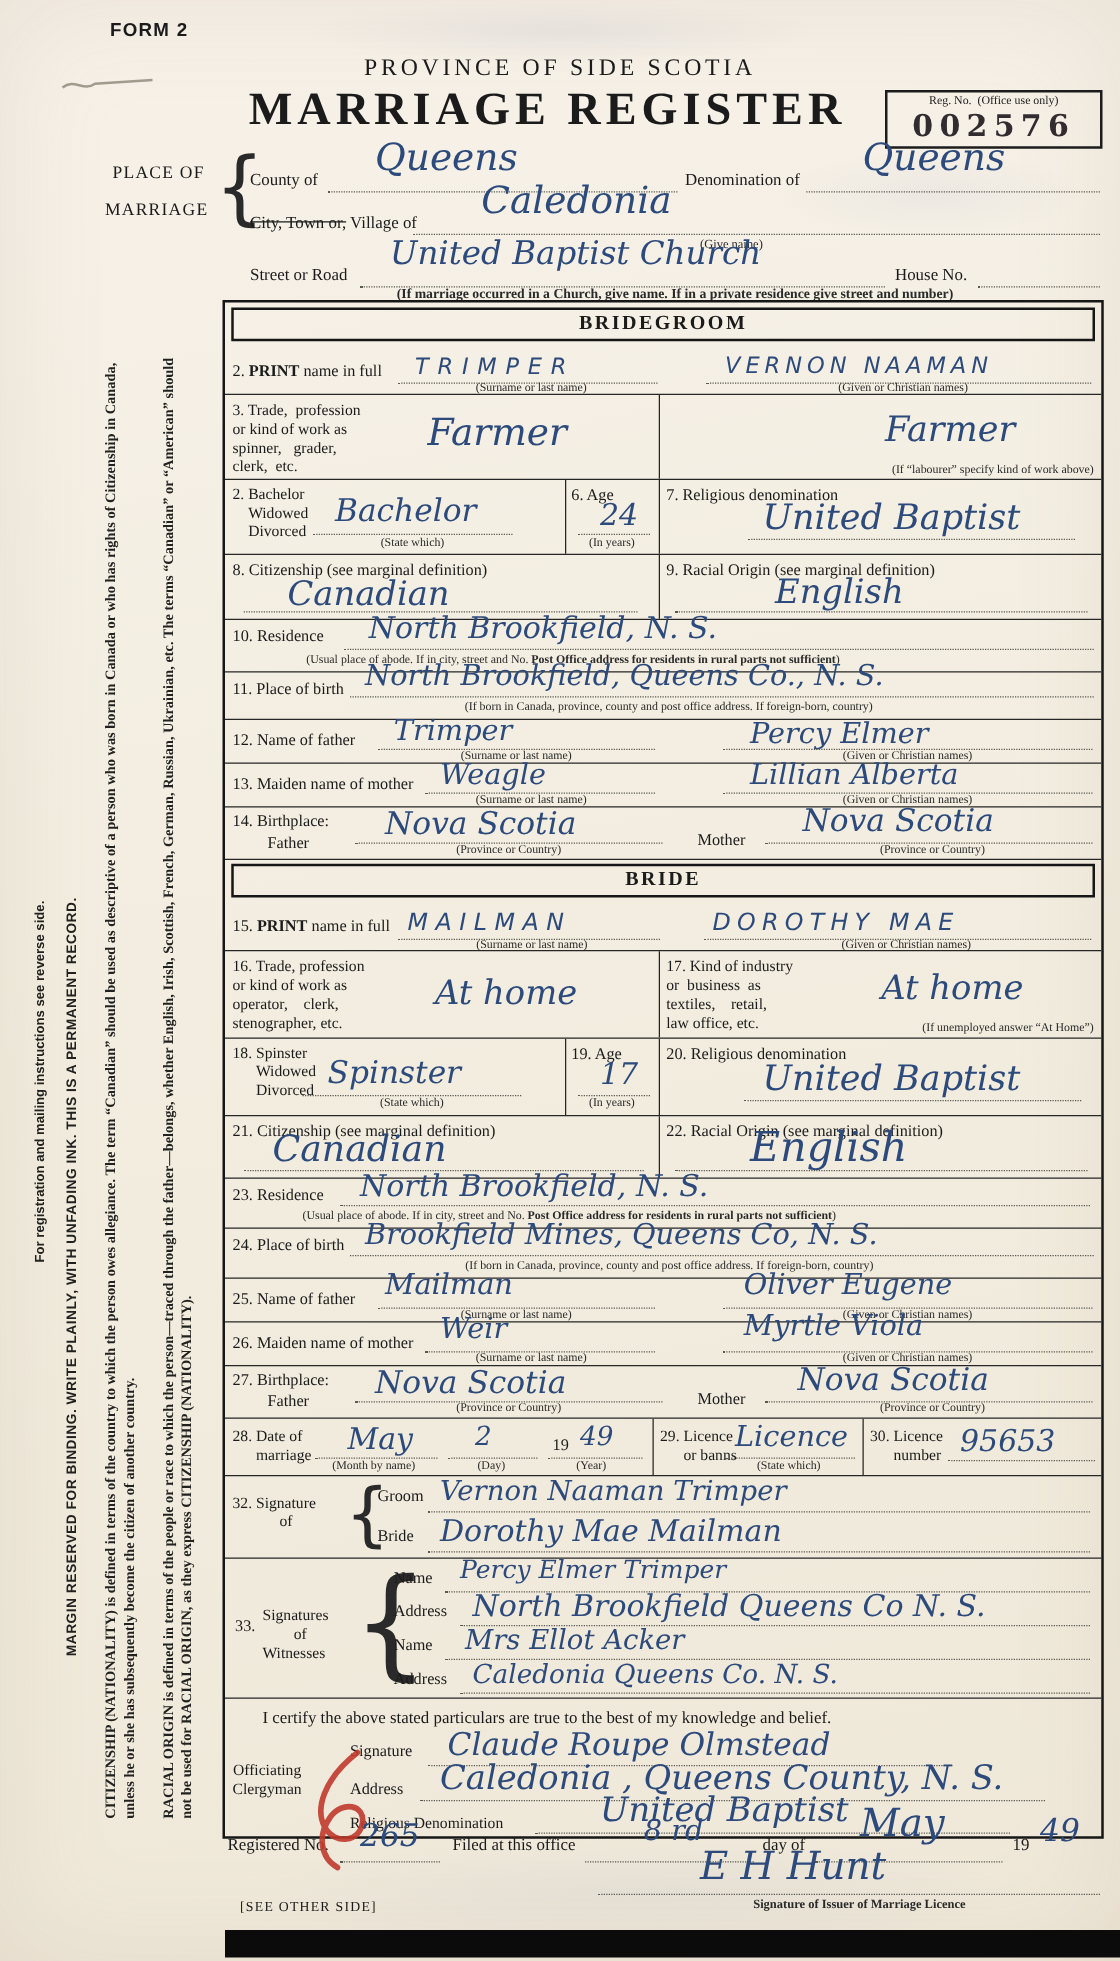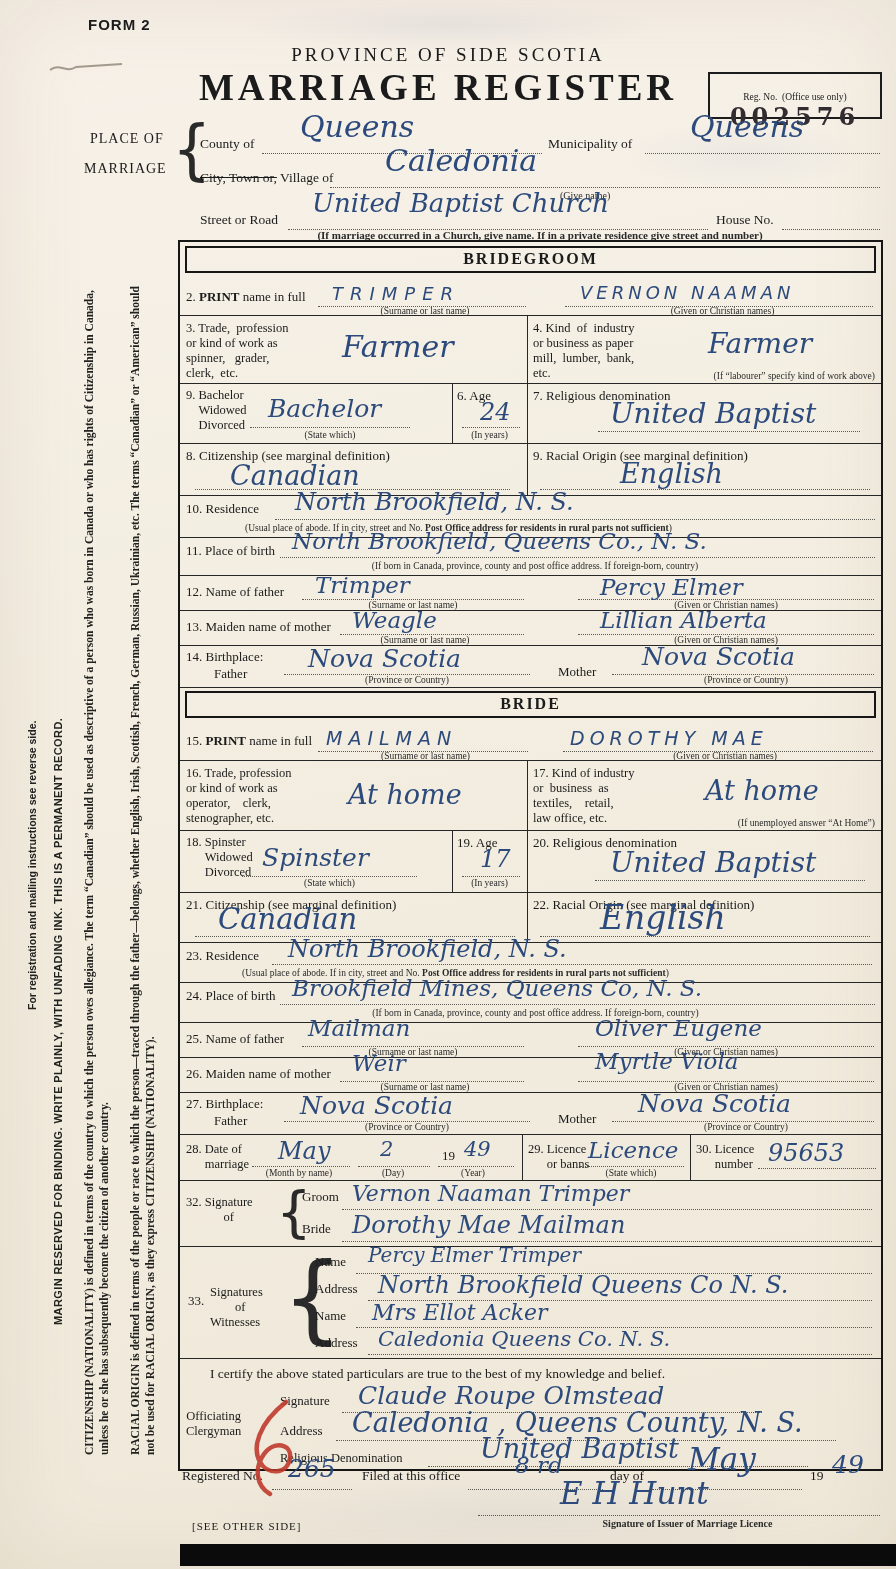--- a/index.html
+++ b/index.html
@@ -36,35 +36,35 @@
   <div class="vtext" style="left:128px;top:1455px;width:1175px;font-size:11.5px;font-weight:bold;line-height:14.5px;">RACIAL ORIGIN is defined in terms of the people or race to which the person—traced through the father—belongs, whether English, Irish, Scottish, French, German, Russian, Ukrainian, etc.   The terms “Canadian” or “American” should not be used for RACIAL ORIGIN, as they express CITIZENSHIP (NATIONALITY).</div>
 
   <div class="abs" style="left:88px;top:16px;font-family:'Liberation Sans',sans-serif;font-weight:bold;font-size:15px;letter-spacing:1px;">FORM 2</div>
   <svg class="abs" style="left:44px;top:54px;" width="84" height="24">
       <path d="M6 16 C 16 8, 22 20, 32 13 L 78 10" stroke="#8d8575" stroke-width="2" fill="none" opacity="0.8"></path>
     </svg>
   <div class="abs" style="left:178px;top:44px;width:540px;text-align:center;font-size:19px;letter-spacing:3px;">PROVINCE  OF  SIDE  SCOTIA</div>
   <div class="abs" style="left:158px;top:66px;width:560px;text-align:center;font-size:37px;font-weight:bold;letter-spacing:4px;">MARRIAGE  REGISTER</div>
 
   <div class="abs" style="left:708px;top:72px;width:174px;height:47px;border:2px solid #1c1c1c;text-align:center;">
-    <div style="font-size:9.5px;padding-top:18px;">
+    <div style="font-size:9.5px;padding-top:2px;">
       <span>Reg. No.</span>&nbsp;
       <span>(Office use only)</span>
     </div>
     <div style="font-family:'DejaVu Serif',serif;font-weight:bold;font-size:24px;letter-spacing:5px;color:#322c30;">002576</div>
   </div>
 
   <div class="abs" style="left:90px;top:131px;font-size:14px;letter-spacing:1px;">PLACE OF</div>
   <div class="abs" style="left:84px;top:161px;font-size:14px;letter-spacing:1px;">MARRIAGE</div>
   <div class="brace" style="left:172px;top:122px;font-size:62px;transform:scaleY(1.05);">{</div>
 
   <div class="lbl" style="left:200px;top:136px;font-size:13.5px;">County of</div>
   <div class="dotl" style="left:262px;width:280px;top:152px;"></div>
   <div class="hw" style="left:300px;top:112px;font-size:30px;">Queens</div>
-  <div class="lbl" style="left:548px;top:136px;font-size:13.5px;">Municipality of</div>
+  <div class="lbl" style="left:548px;top:136px;font-size:13.5px;">Denomination of</div>
   <div class="dotl" style="left:645px;width:235px;top:152px;"></div>
   <div class="hw" style="left:690px;top:112px;font-size:30px;">Queens</div>
 
   <div class="lbl" style="left:200px;top:170px;font-size:13.5px;">
     <span style="text-decoration:line-through;">City, Town or,</span><span> Village of</span>
   </div>
   <div class="dotl" style="left:330px;width:550px;top:186px;"></div>
   <div class="hw" style="left:385px;top:146px;font-size:30px;">Caledonia</div>
   <div class="cap" style="left:560px;top:190px;font-size:10px;">(Give name)</div>
 
@@ -95,32 +95,28 @@
       <div class="cap capc" style="left:425px;width:235px;top:26px;">(Given or Christian names)</div>
     </div>
 
     <div class="trow" style="height:68px;">
       <div class="vline" style="left:347px;"></div>
       <div class="lbl2" style="left:6px;top:5px;">3. Trade,  profession
 or kind of work as
 spinner,   grader,
 clerk,  etc.</div>
       <div class="hw" style="left:162px;top:16px;font-size:30px;">Farmer</div>
-      <div class="lbl2" style="left:353px;top:5px;">4. Kind  of  industry
-or business as paper
-mill,  lumber,  bank,
-etc.</div>
       <div class="hw" style="left:528px;top:14px;font-size:28px;">Farmer</div>
       <div class="cap" style="right:6px;top:55px;">(If “labourer” specify kind of work above)</div>
     </div>
 
     <div class="trow" style="height:60px;">
       <div class="vline" style="left:272px;"></div>
       <div class="vline" style="left:347px;"></div>
-      <div class="lbl2" style="left:6px;top:4px;">9. Bachelor
+      <div class="lbl2" style="left:6px;top:4px;">2. Bachelor
     Widowed
     Divorced</div>
       <div class="hw" style="left:88px;top:12px;font-size:25px;">Bachelor</div>
       <div class="dotl" style="left:70px;width:160px;top:42px;"></div>
       <div class="cap capc" style="left:60px;width:180px;top:46px;">(State which)</div>
       <div class="lbl" style="left:277px;top:4px;">6. Age</div>
       <div class="hw" style="left:300px;top:16px;font-size:24px;">24</div>
       <div class="dotl" style="left:282px;width:58px;top:42px;"></div>
       <div class="cap capc" style="left:272px;width:75px;top:46px;">(In years)</div>
       <div class="lbl" style="left:353px;top:4px;">7. Religious denomination</div>

